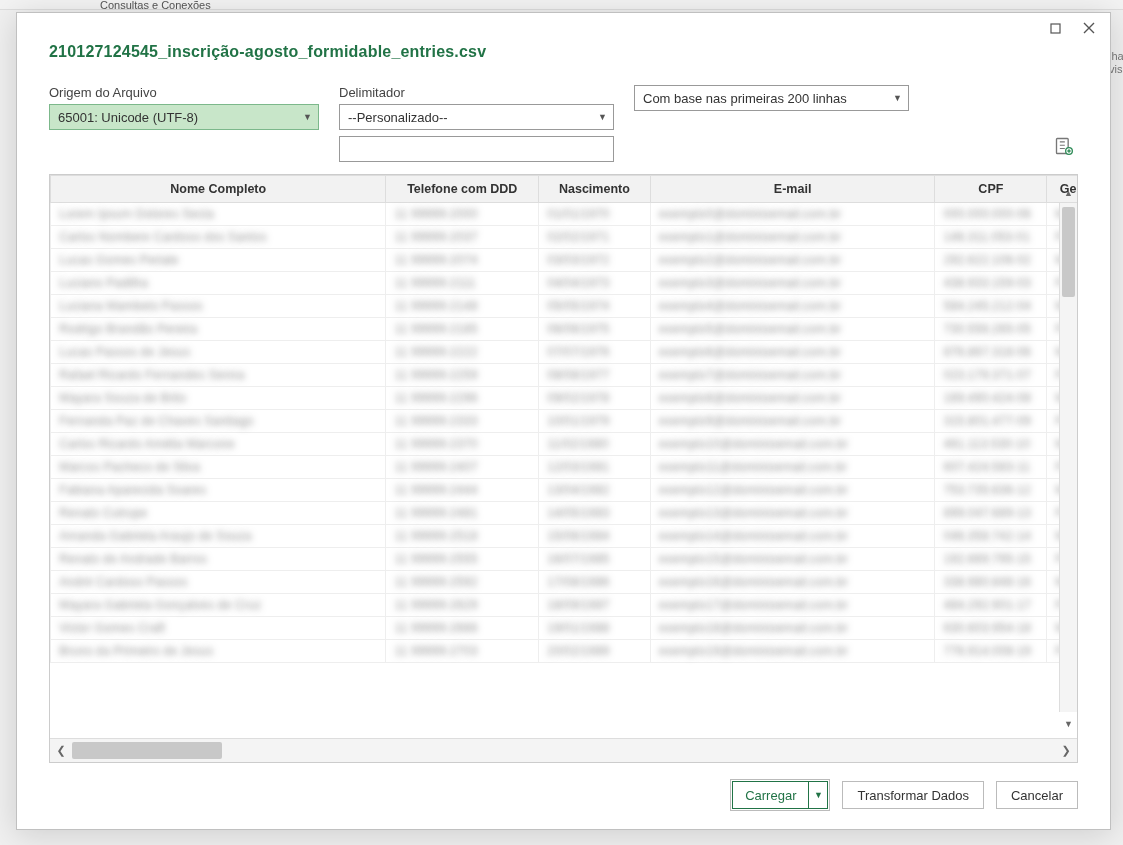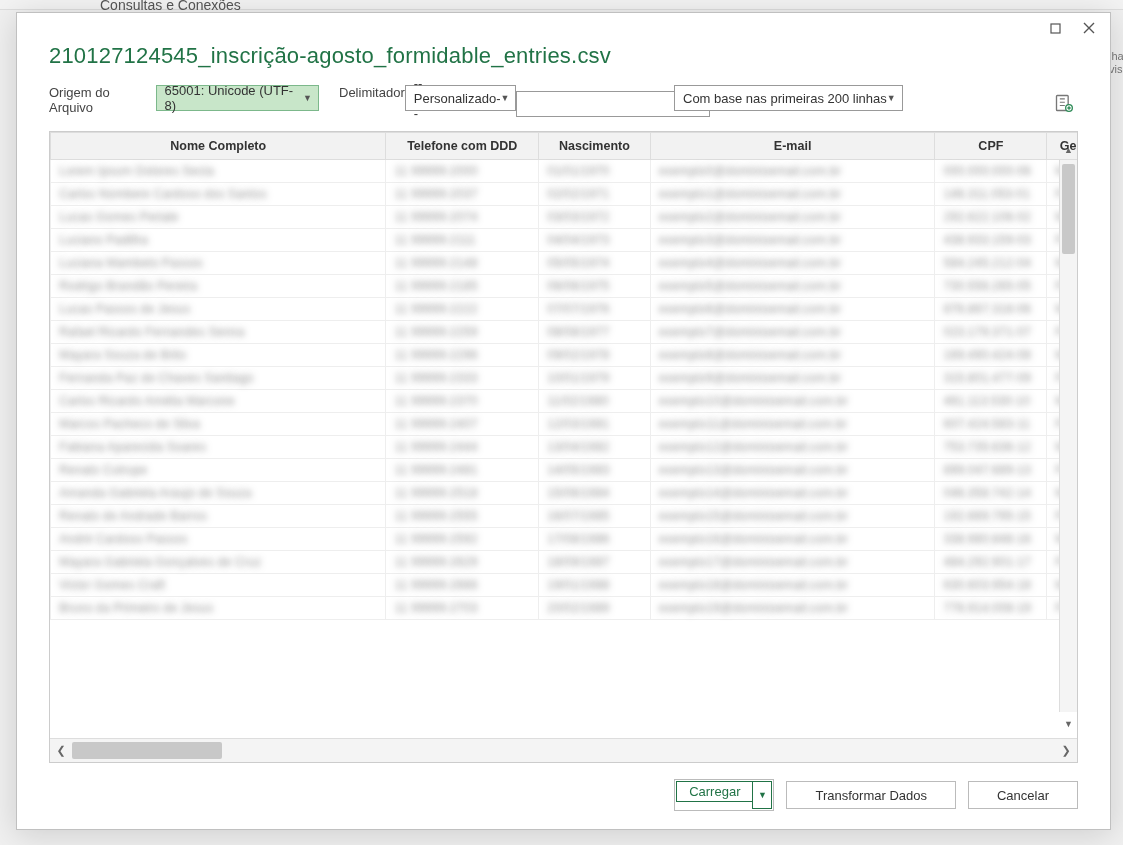--- a/index.html
+++ b/index.html
@@ -2,41 +2,41 @@
 <html><head>
 <meta charset="utf-8">
 <style>
   * { box-sizing: border-box; margin: 0; padding: 0; font-family: "Segoe UI", Arial, sans-serif; }
   body { background: #f0f0f0; width: 1123px; height: 845px; overflow: hidden; position: relative; }
 
   .ribbon-bg {
     position: absolute; top: 0; left: 0; right: 0; height: 10px;
     background: #f3f3f3; border-bottom: 1px solid #ddd;
     display:flex; align-items:center; gap:40px; padding-left:100px;
-    font-size:14px; color:#555;
+    font-size:11px; color:#555;
   }
 
   .dialog {
     position: absolute; top: 12px; left: 16px; width: 1095px; height: 818px;
     background: #fff; border: 1px solid #c0c0c0;
     box-shadow: 0 4px 30px rgba(0,0,0,0.15);
     display: flex; flex-direction: column;
   }
   .dialog-chrome {
     height: 30px; display:flex; justify-content: flex-end; align-items:center;
     padding: 0 6px; gap:4px;
   }
   .chrome-btn { width: 30px; height: 22px; display:flex; align-items:center; justify-content:center; color:#555; }
 
   .content { flex:1; padding: 0 32px 18px 32px; display:flex; flex-direction:column; }
 
-  .title { font-size: 22px; color: #217346; font-weight: 400; margin-bottom: 16px; letter-spacing:0.2px; }
+  .title { font-size: 16px; color: #217346; font-weight: 700; margin-bottom: 24px; letter-spacing:0.2px; }
 
   .controls-row { display:flex; gap:20px; align-items:flex-start; }
-  .control-group { display:flex; flex-direction:row; }
+  .control-group { display:flex; flex-direction:column; }
   .control-label { font-size: 13px; color:#444; margin-bottom:4px; }
 
   .dropdown {
     height: 26px; border:1px solid #999; background:#fff;
     display:flex; align-items:center; justify-content:space-between;
     padding: 0 6px 0 8px; font-size:13px; color:#333; cursor:pointer;
   }
   .dropdown.selected { background:#c8e6c9; border-color:#7cb88b; }
   .dropdown .chev { font-size:9px; color:#555; }
   .custom-input {
@@ -69,25 +69,25 @@
   .vscroll .arrow.up { top:-18px; }
   .vscroll .arrow.down { bottom:-20px; }
 
   .hscroll { height:24px; background:#f4f4f4; border-top:1px solid #ddd; position:relative; display:flex; align-items:center; }
   .hscroll .arrow { width:22px; text-align:center; font-size:11px; color:#666; cursor:pointer; }
   .hscroll .track { flex:1; height:100%; position:relative; }
   .hscroll .thumb { position:absolute; left:0; top:3px; bottom:3px; width:150px; background:#c8c8c8; border-radius:2px; }
 
   .footer { display:flex; justify-content:flex-end; gap:12px; padding-top:16px; align-items:center; }
   .btn {
-    height:28px; padding:0 28px; font-size:13px; background:#fff; border:1px solid #bbb;
+    height:28px; padding:0 14px; font-size:13px; background:#fff; border:1px solid #bbb;
     color:#333; cursor:pointer; display:flex; align-items:center;
   }
   .btn-split { display:flex; }
-  .btn-split .btn-main { border:1px solid #217346; color:#217346; border-right:none; padding:0 12px; height:21px; display:flex; align-items:center; font-size:13px; cursor:pointer; }
+  .btn-split .btn-main { border:1px solid #217346; color:#217346; border-right:none; padding:0 12px; height:28px; display:flex; align-items:center; font-size:13px; cursor:pointer; }
   .btn-split .btn-drop { border:1px solid #217346; width:20px; height:28px; display:flex; align-items:center; justify-content:center; font-size:9px; color:#217346; cursor:pointer; }
   .btn-split .btn-wrap { border:1px solid #bbb; padding:1px; display:flex; }
 
   .side-peek { position:absolute; right:0; top:50px; width:14px; font-size:11px; color:#777; line-height:1.2; }
 </style>
 </head>
 <body>
 
 <div class="ribbon-bg">
   <span>Consultas e Conexões</span>
@@ -115,21 +115,21 @@
 
     <div class="controls-row">
       <div class="control-group" style="width:270px">
         <span class="control-label">Origem do Arquivo</span>
         <div class="dropdown selected">
           <span>65001: Unicode (UTF-8)</span>
           <span class="chev">▼</span>
         </div>
       </div>
 
-      <div class="control-group" style="width:315px">
+      <div class="control-group" style="width:275px">
         <span class="control-label">Delimitador</span>
         <div class="dropdown">
           <span>--Personalizado--</span>
           <span class="chev">▼</span>
         </div>
         <input class="custom-input" value="" style="">
       </div>
 
       <div class="control-group" style="width:275px">
         <div class="dropdown">

